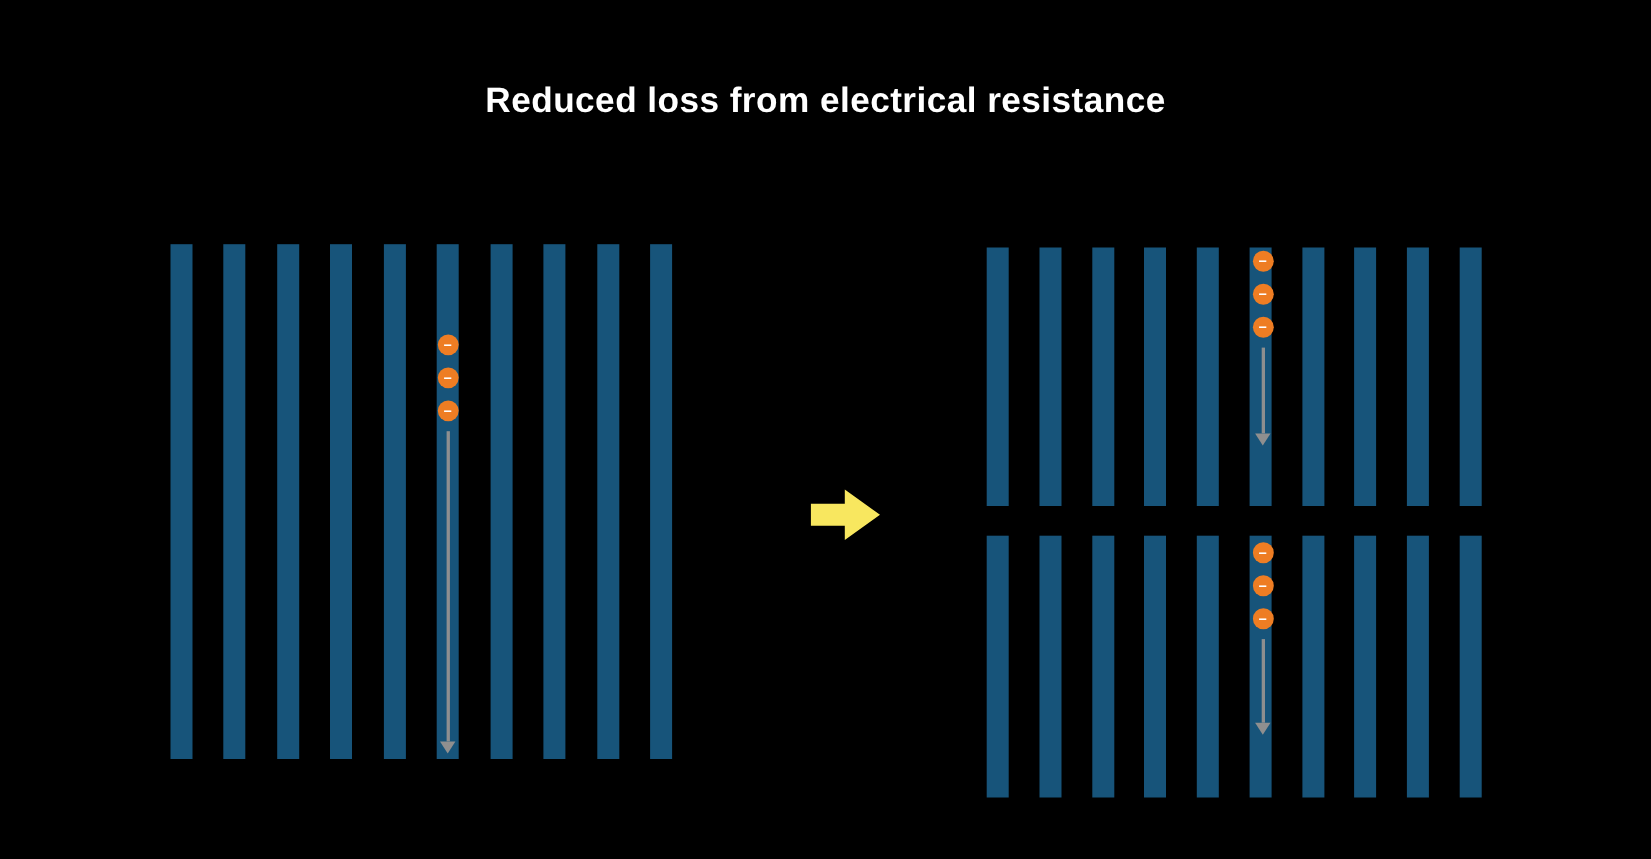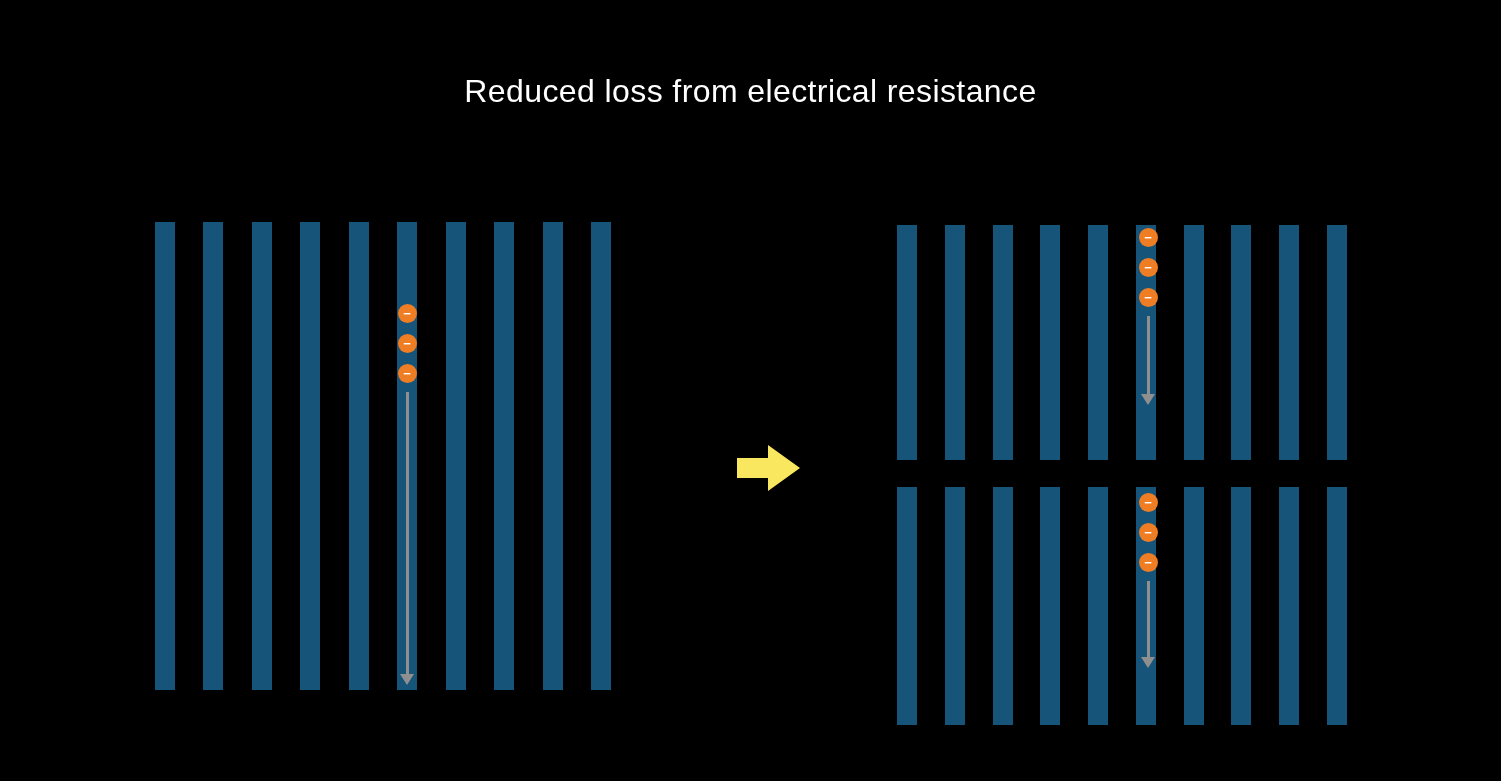--- a/index.html
+++ b/index.html
@@ -16,21 +16,21 @@
     overflow: hidden;
   }
   .title {
     position: absolute;
     top: 73px;
     left: 0;
     width: 100%;
     text-align: center;
     color: #ffffff;
     font-size: 32px;
-    font-weight: 400;
+    font-weight: 700;
     letter-spacing: 0.4px;
     margin: 0;
   }
   .bars {
     position: absolute;
     display: flex;
     justify-content: space-between;
   }
   .bar {
     width: 20px;

